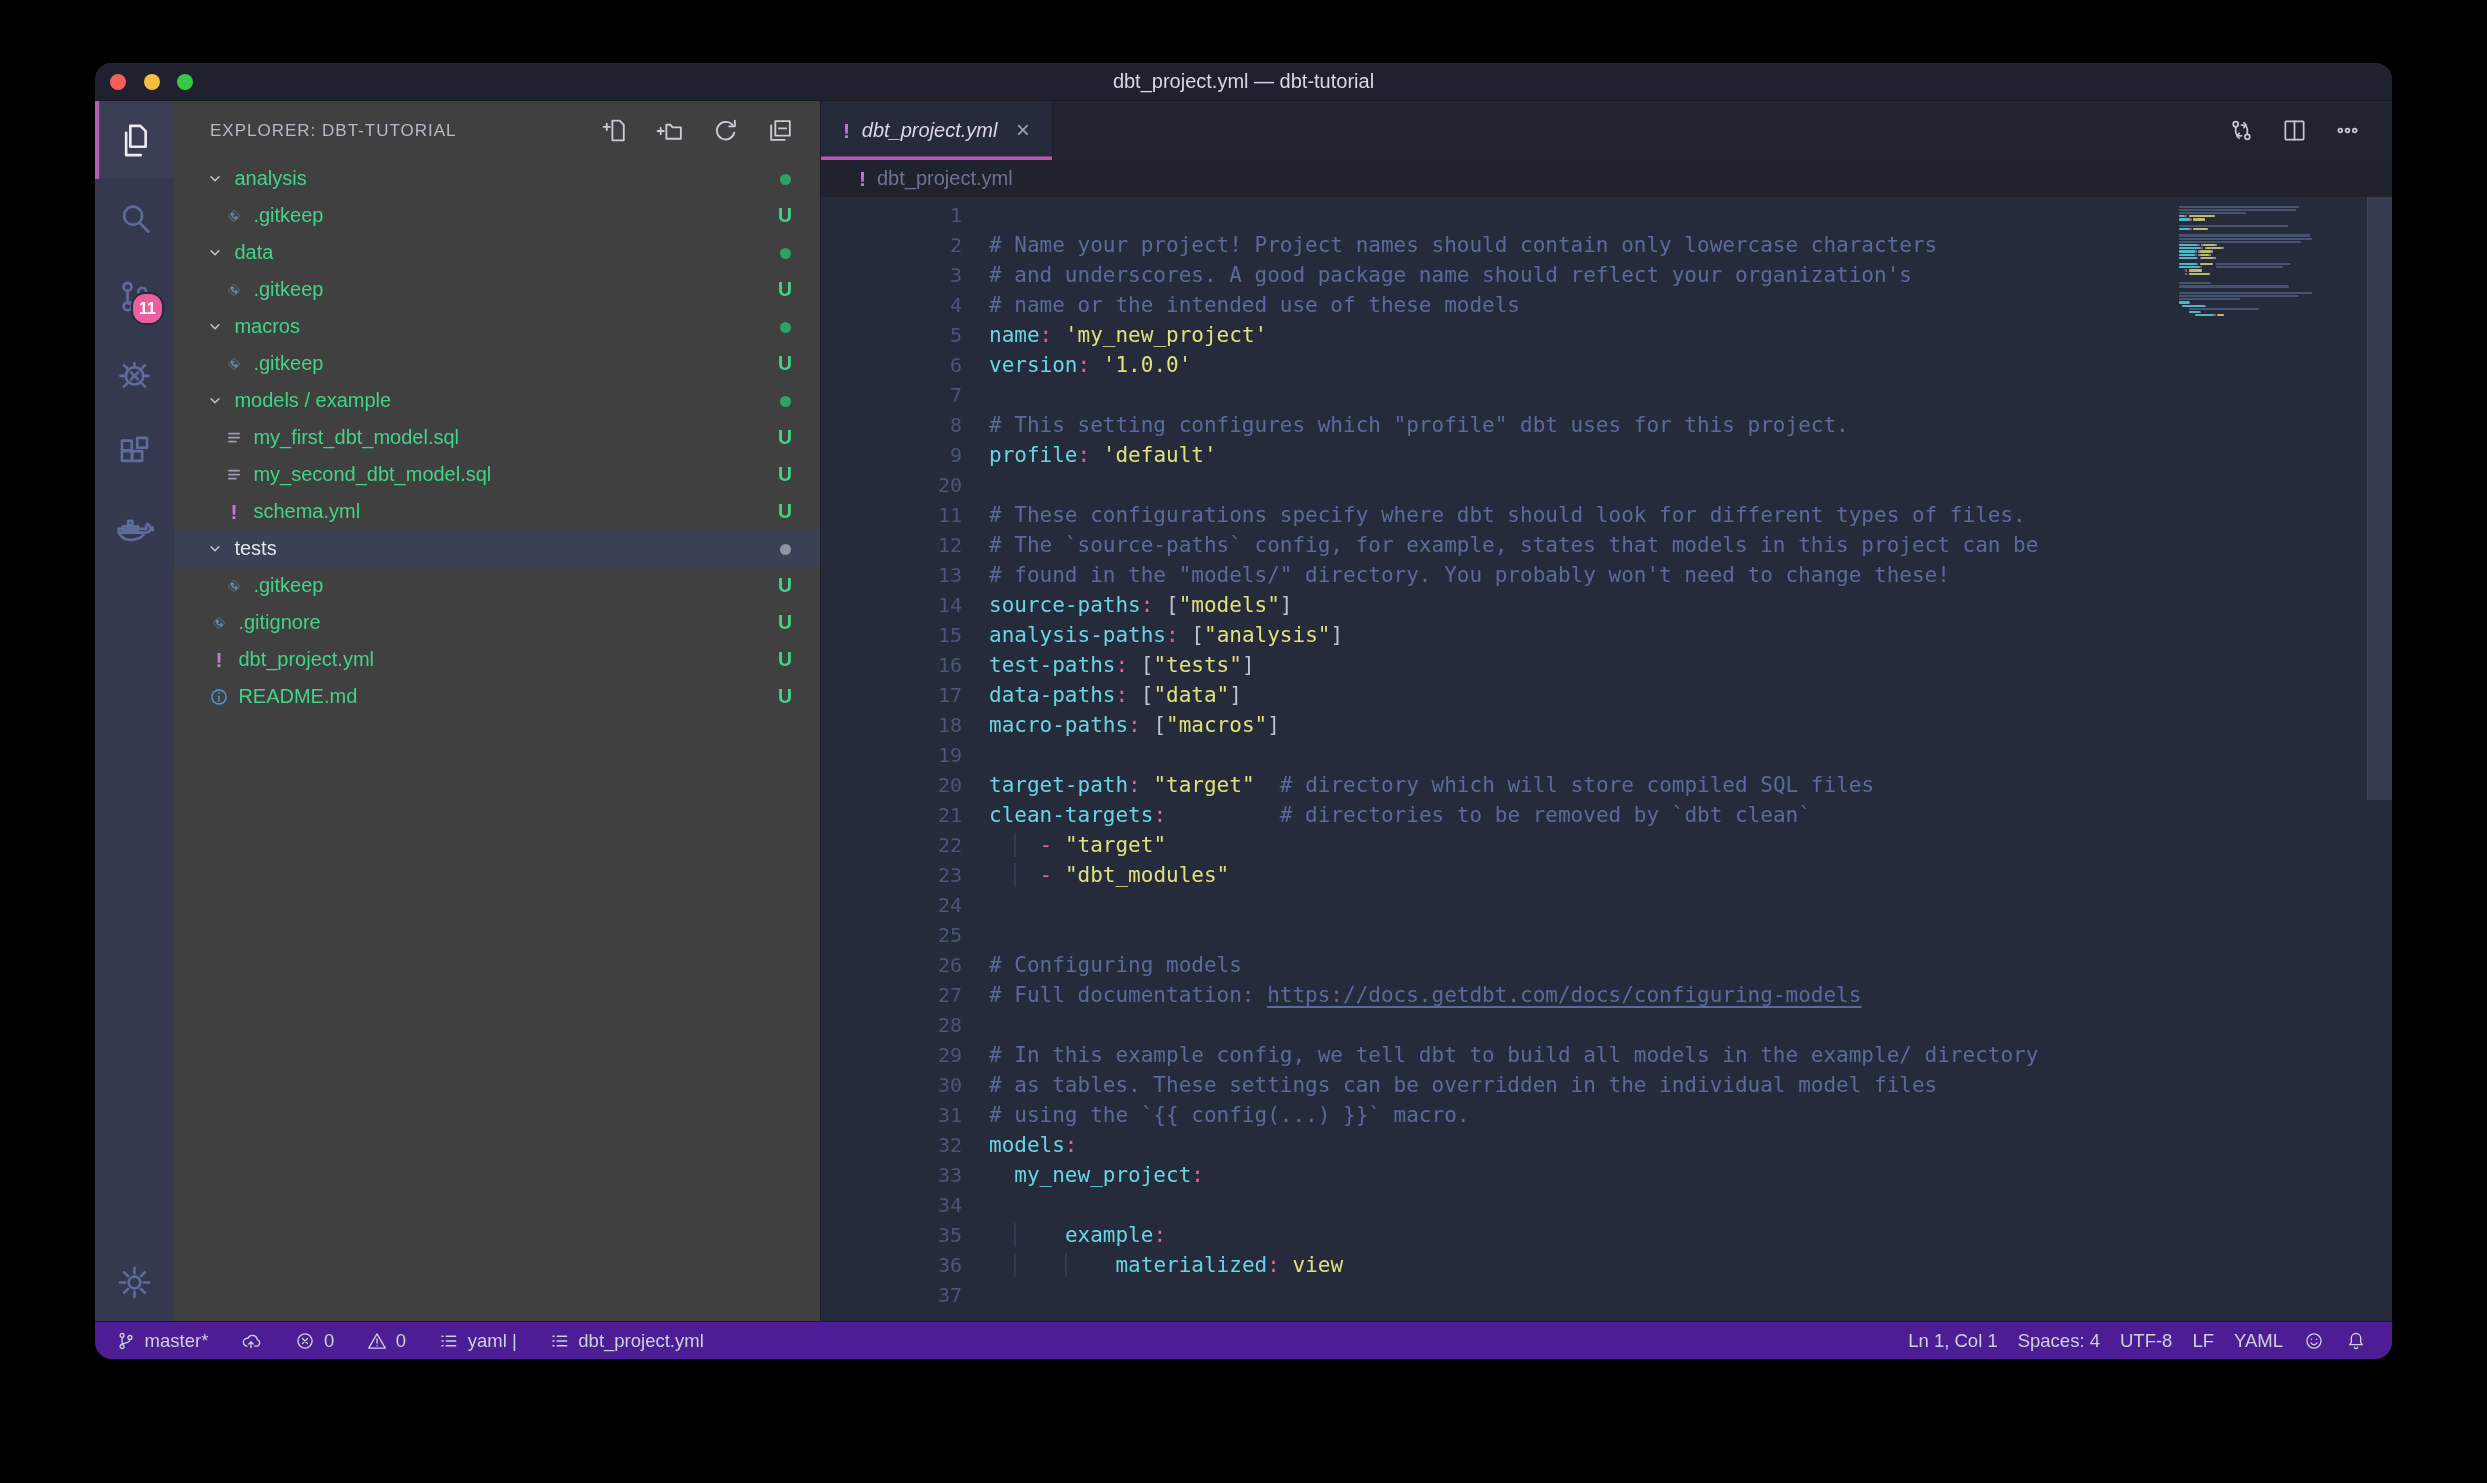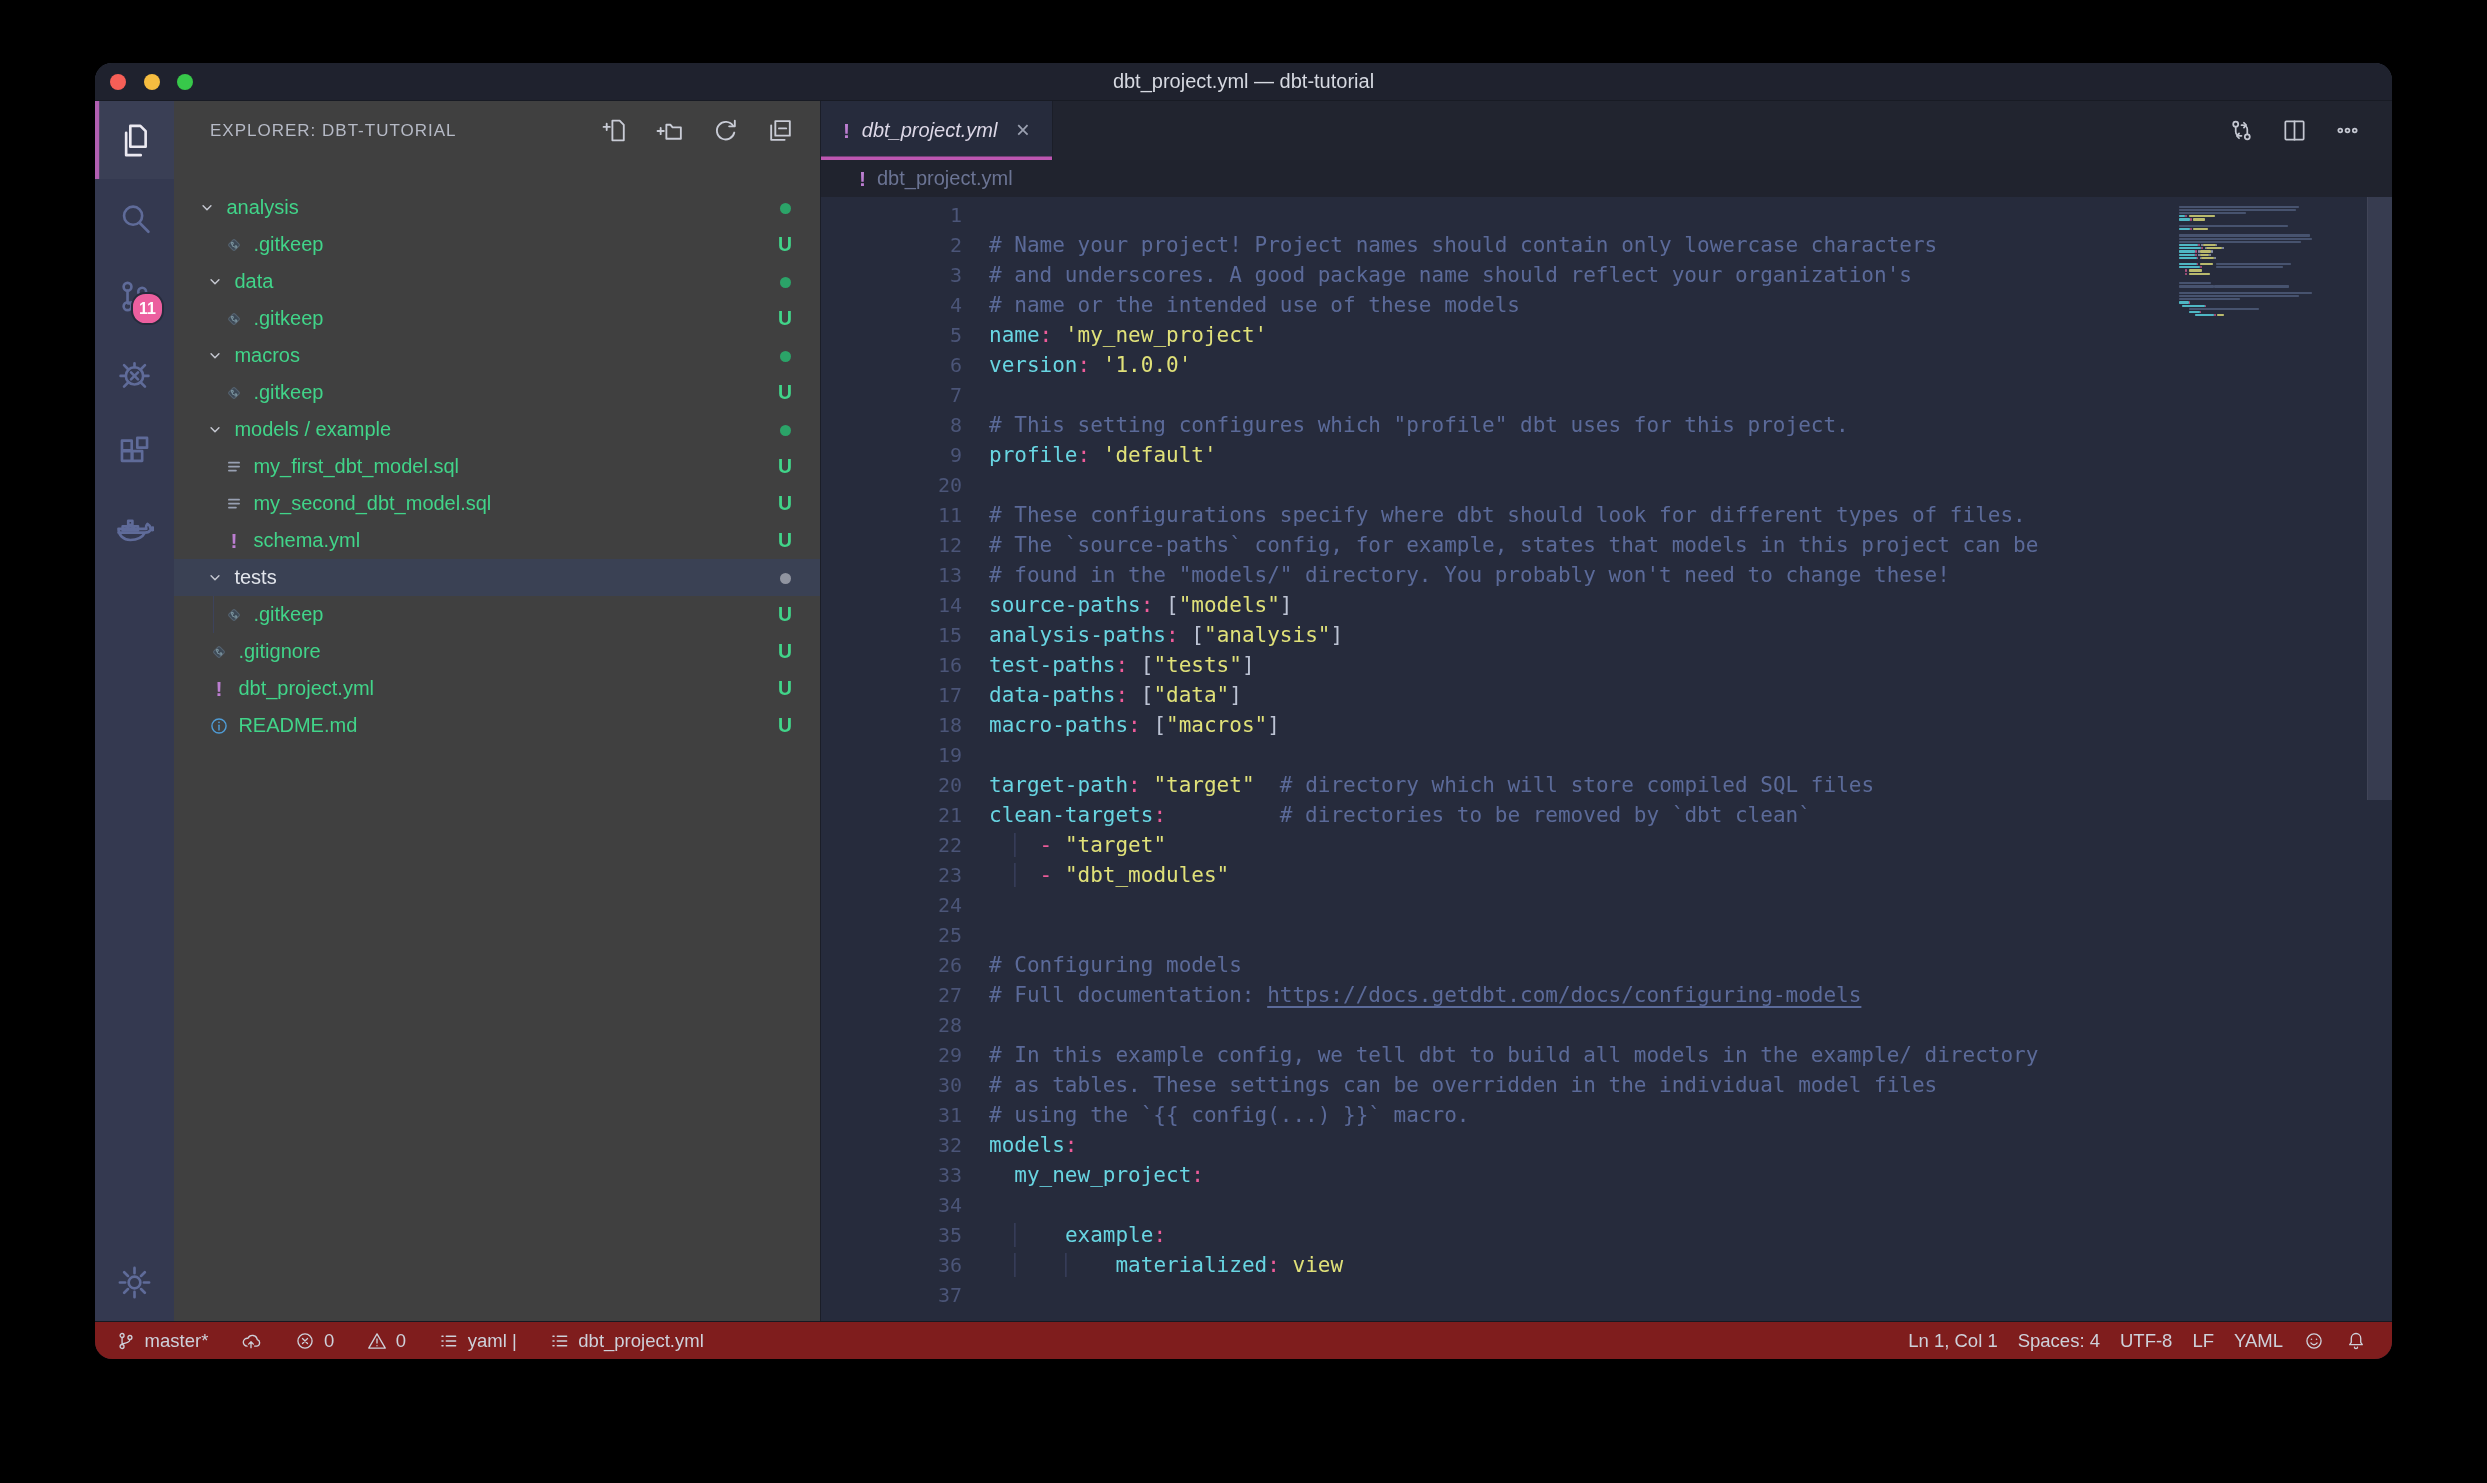--- a/index.html
+++ b/index.html
@@ -63,21 +63,21 @@
   .lc span{white-space:pre;}
   .c{color:#5b6a99;} .k{color:#68d5e2;} .p{color:#ee5c9a;} .s{color:#e0e179;}
   .b{color:#bcc3d4;} .u{color:#5b6a99;text-decoration:underline;text-underline-offset:4.2px;}
   .gd{box-shadow:inset 1.7px 0 0 0 #363c58;}
   .minimap{position:absolute;top:5px;right:63px;width:150px;}
   .mm-line{height:3.2px;display:flex;align-items:center;}
   .mm-line i{display:inline-block;height:2.2px;border-radius:0.8px;}
   .scroll-thumb{position:absolute;top:0;right:0;width:23.6px;height:603px;
                 background:rgba(131,141,174,.18);border-left:0.8px solid rgba(255,255,255,.05);}
   
-  .statusbar{height:37px;flex:0 0 37px;background:#7f1d1d;display:flex;align-items:center;
+  .statusbar{height:37px;flex:0 0 37px;background:#4c1d95;display:flex;align-items:center;
              padding:0 25px 0 20px;font-size:18.5px;color:#ced1da;border-top:0.8px solid #171922;}
   .sb-left{display:flex;align-items:center;gap:32px;}
   .sb-right{margin-left:auto;display:flex;align-items:center;gap:20px;}
   .s-item{display:flex;align-items:center;gap:7.6px;cursor:pointer;white-space:nowrap;}
   .s-item .icon{display:flex;}
   .s-item svg{width:22px;height:22px;fill:none;stroke:currentColor;stroke-width:1.7;stroke-linecap:round;stroke-linejoin:round;}
   .icon{display:inline-flex;}
 </style>
 </head>
 <body>
@@ -188,21 +188,21 @@
             <span class="icon">
               <svg viewBox="0 0 28 28">
                 <rect x="9" y="5" width="14" height="14"></rect>
                 <path d="M5 9v14h13"></path>
                 <path d="M12.5 12h7"></path>
               </svg>
             </span>
           </div>
       </div>
       <div class="tree" id="tree">
-          <div class="row" style="padding-left: 22px; margin-top: 29px;">
+          <div class="row" style="padding-left: 30px;">
             <span class="chev">
               <svg viewBox="0 0 28 28">
                 <path d="M8.5 11l5.5 5.5L19.5 11"></path>
               </svg>
             </span>
             <span class="lbl">analysis</span>
             <span class="badge"><span class="dot"></span></span>
           </div>
           <div class="row" style="padding-left: 49px;">
             <span class="ficon">

